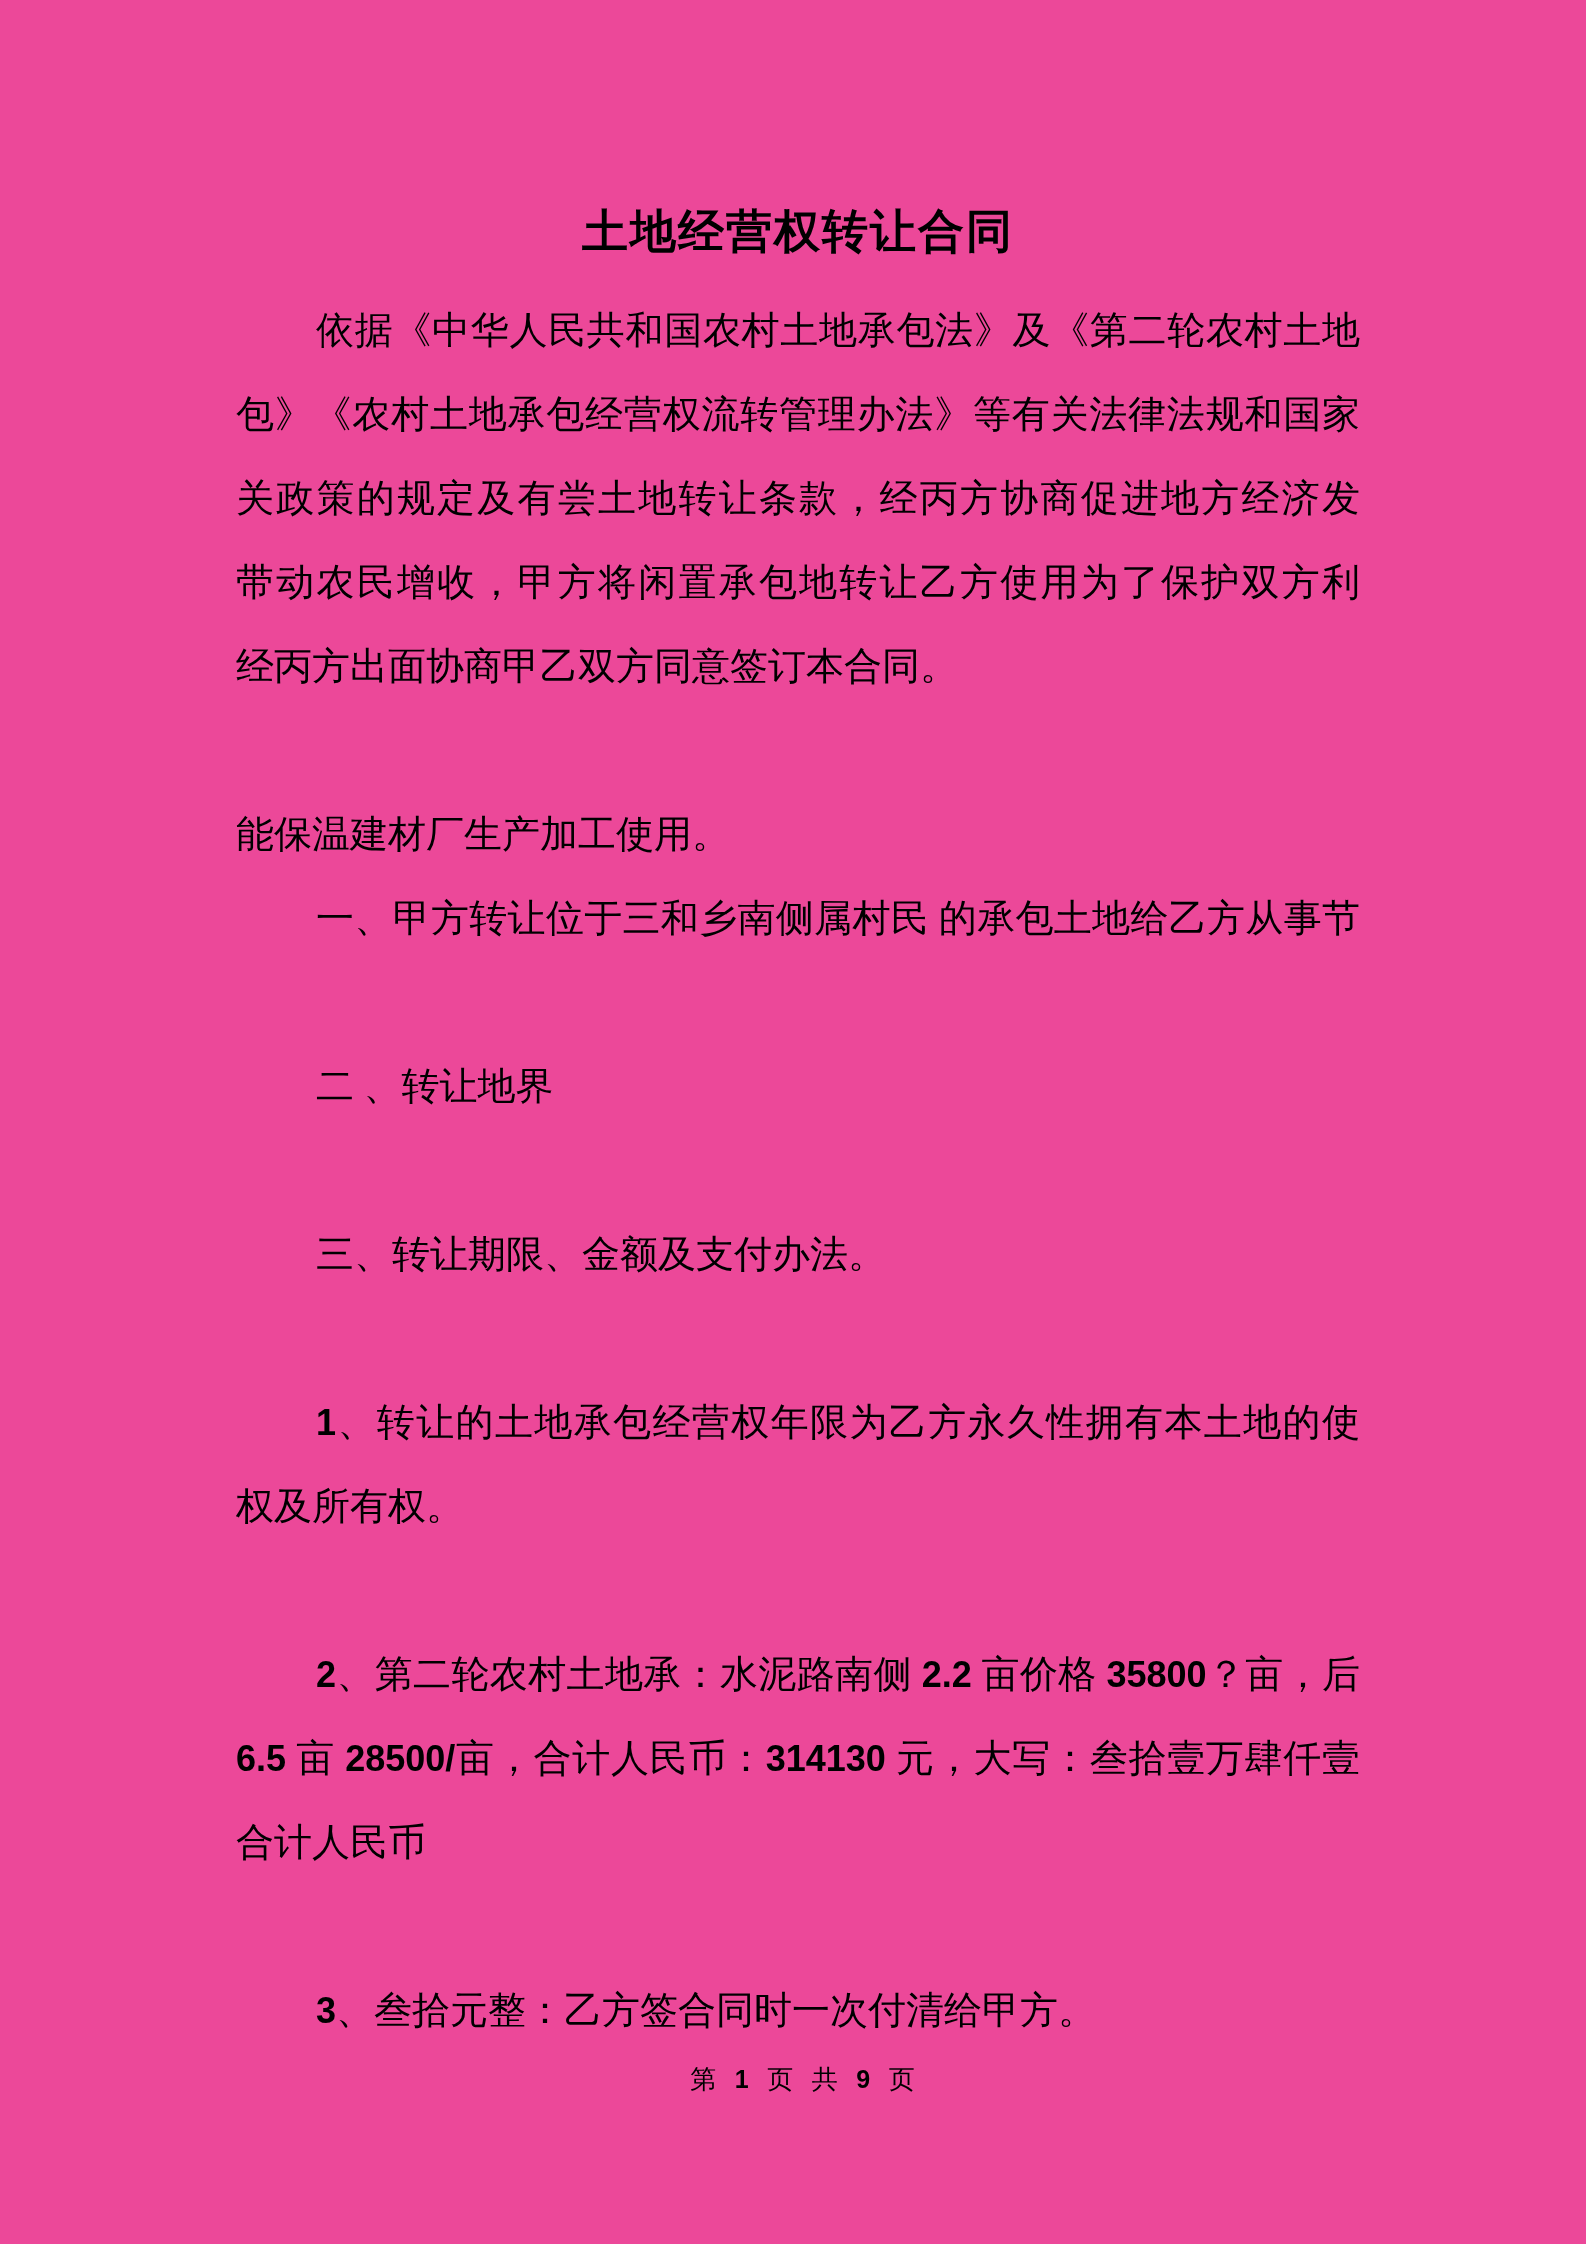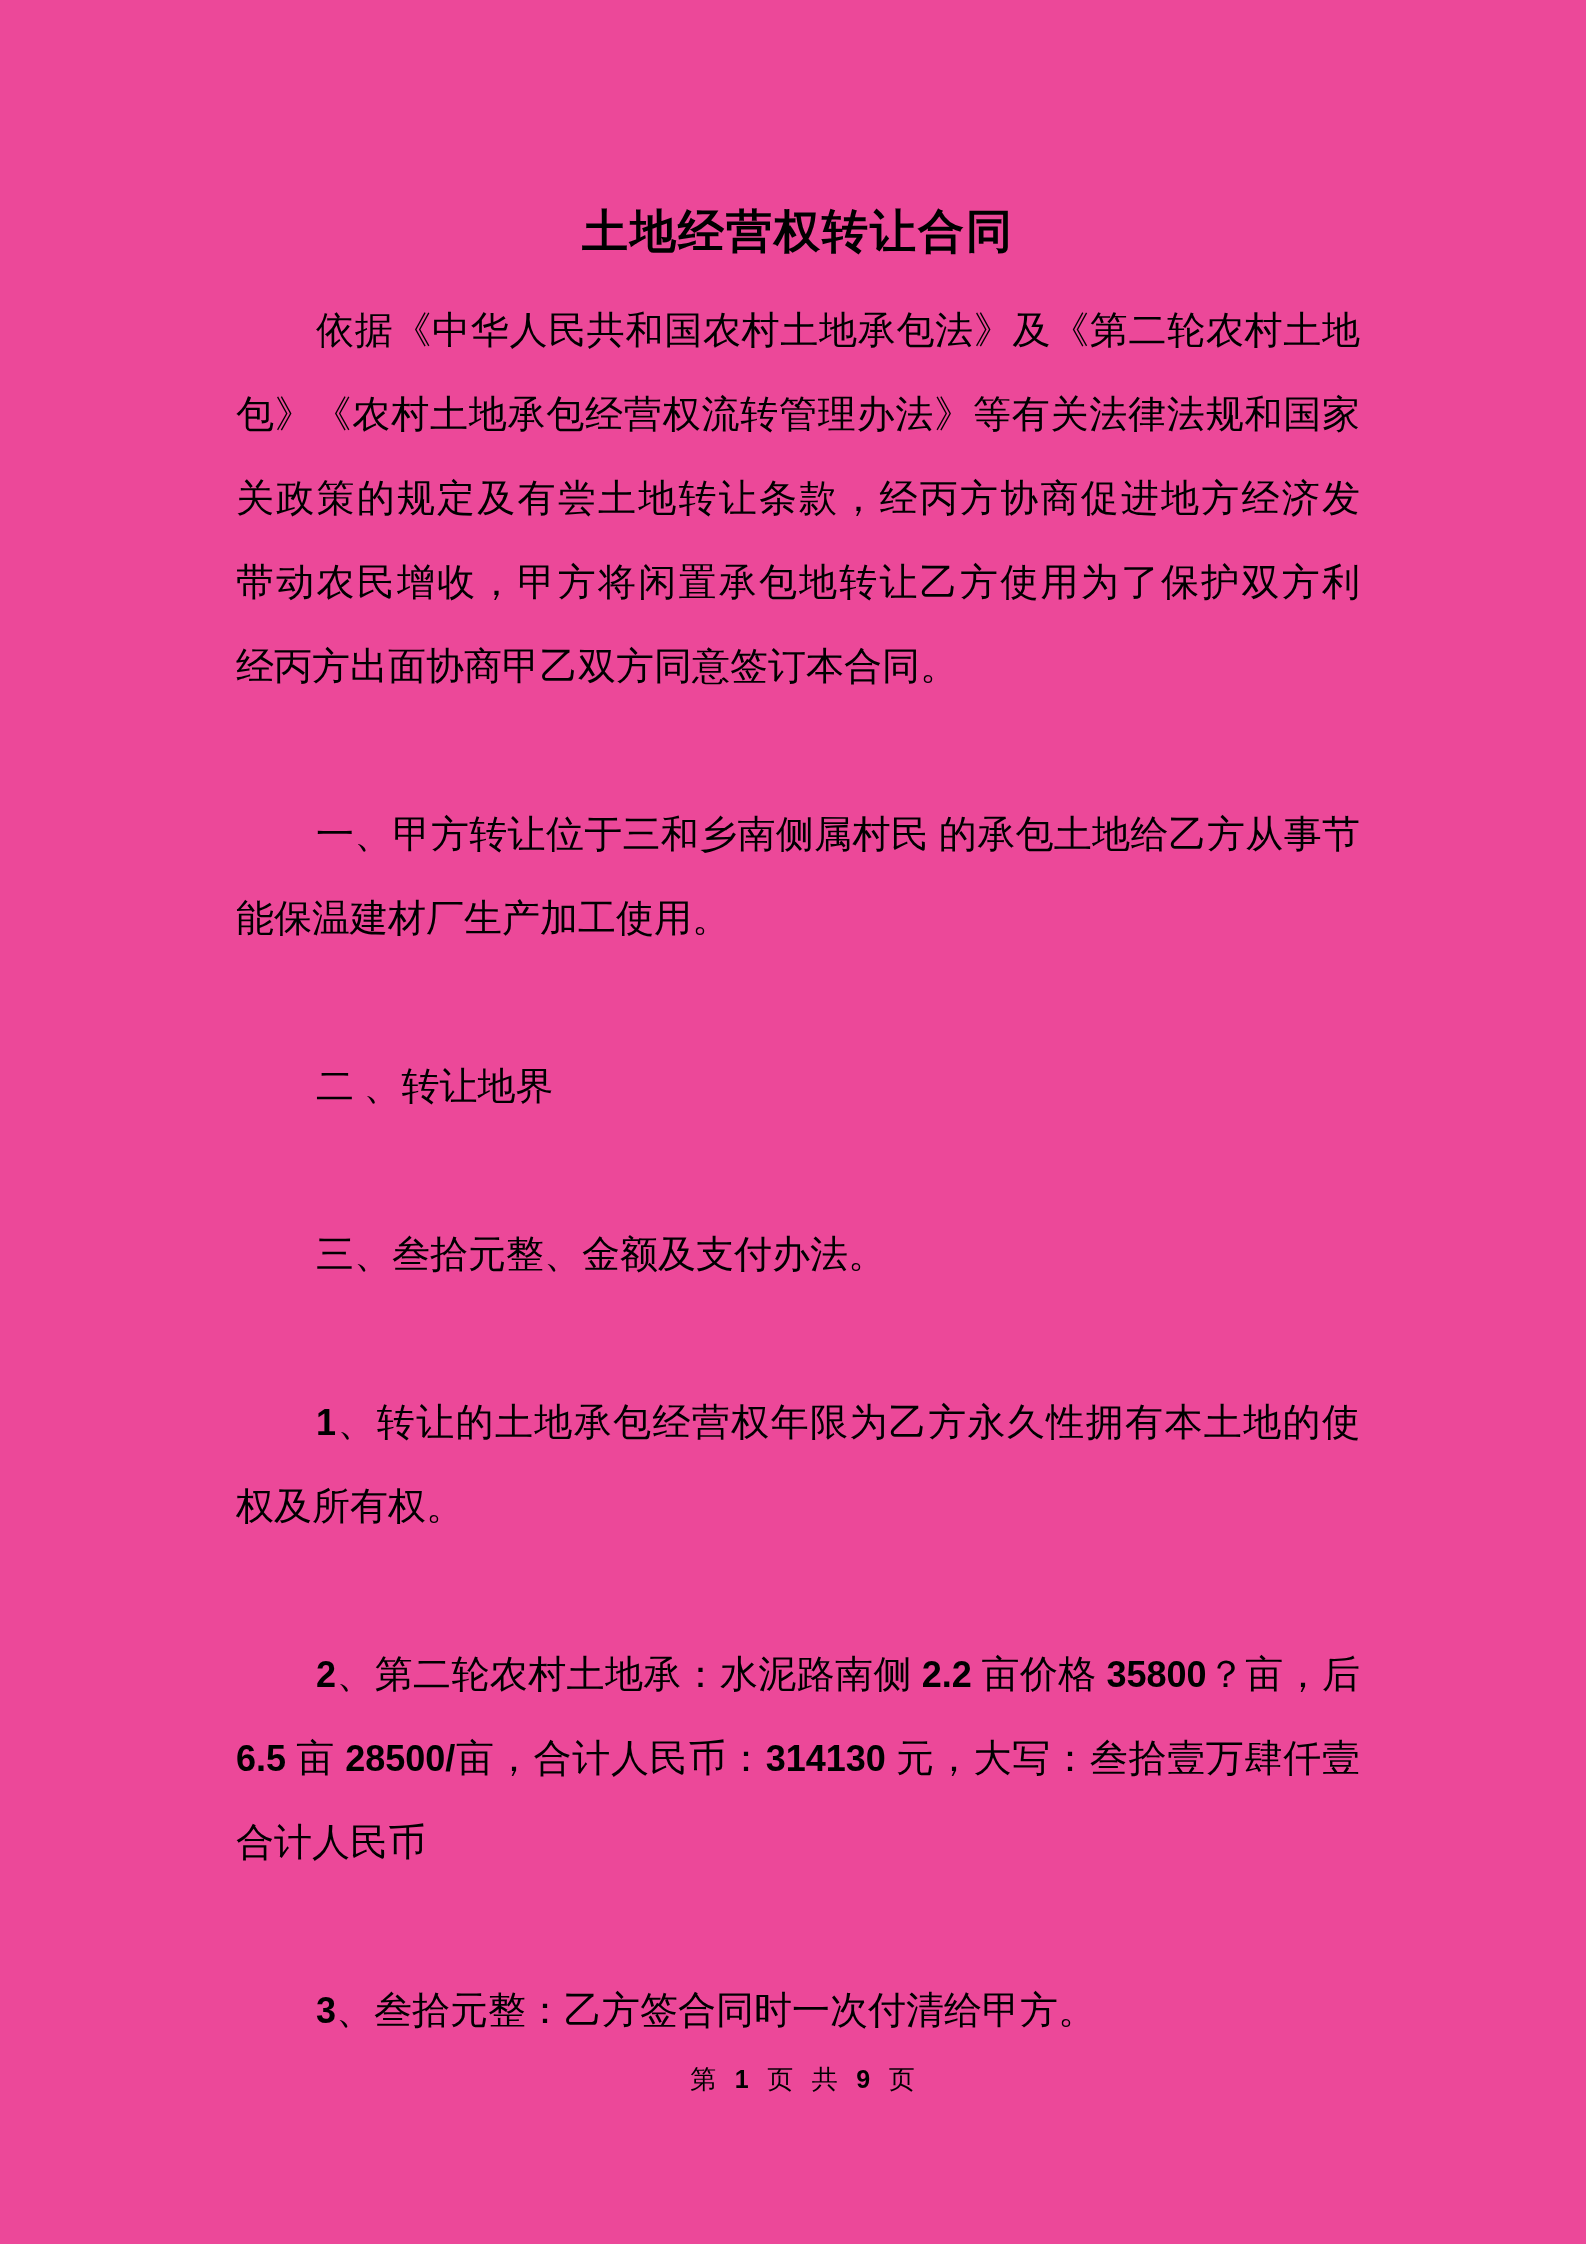--- a/index.html
+++ b/index.html
@@ -71,26 +71,26 @@
 <div class="page">
   <div class="content">
     <h1 class="doc-title">土地经营权转让合同</h1>
     <div>
         <div class="line indent justify"><span class="cn">依据《中华人民共和国农村土地承包法》及《第二轮农村土地承</span></div>
         <div class="line justify"><span class="cn">包》《农村土地承包经营权流转管理办法》等有关法律法规和国家有</span></div>
         <div class="line justify"><span class="cn">关政策的规定及有尝土地转让条款，经丙方协商促进地方经济发展，</span></div>
         <div class="line justify"><span class="cn">带动农民增收，甲方将闲置承包地转让乙方使用为了保护双方利益，</span></div>
         <div class="line"><span class="cn">经丙方出面协商甲乙双方同意签订本合同。</span></div>
         <div class="line blank"></div>
+        <div class="line"><span class="cn">能保温建材厂生产加工使用。</span></div>
         <div class="line indent justify"><span class="cn">一、甲方转让位于三和乡南侧属村民 的承包土地给乙方从事节</span></div>
-        <div class="line"><span class="cn">能保温建材厂生产加工使用。</span></div>
         <div class="line blank"></div>
         <div class="line indent"><span class="cn">二 、转让地界</span></div>
         <div class="line blank"></div>
-        <div class="line indent"><span class="cn">三、叁拾元整、金额及支付办法。</span></div>
+        <div class="line indent"><span class="cn">三、转让期限、金额及支付办法。</span></div>
         <div class="line blank"></div>
         <div class="line indent justify"><span class="num">1</span><span class="cn">、转让的土地承包经营权年限为乙方永久性拥有本土地的使用</span></div>
         <div class="line"><span class="cn">权及所有权。</span></div>
         <div class="line blank"></div>
         <div class="line indent justify"><span class="num">2</span><span class="cn">、第二轮农村土地承：水泥路南侧 </span><span class="num">2.2</span><span class="cn"> 亩价格 </span><span class="num">35800</span><span class="cn">？亩，后面</span></div>
         <div class="line justify"><span class="num">6.5</span><span class="cn"> 亩 </span><span class="num">28500/</span><span class="cn">亩，合计人民币：</span><span class="num">314130</span><span class="cn"> 元，大写：叁拾壹万肆仟壹佰</span></div>
         <div class="line"><span class="cn">合计人民币</span></div>
         <div class="line blank"></div>
         <div class="line indent"><span class="num">3</span><span class="cn">、叁拾元整：乙方签合同时一次付清给甲方。</span></div>
       </div>

